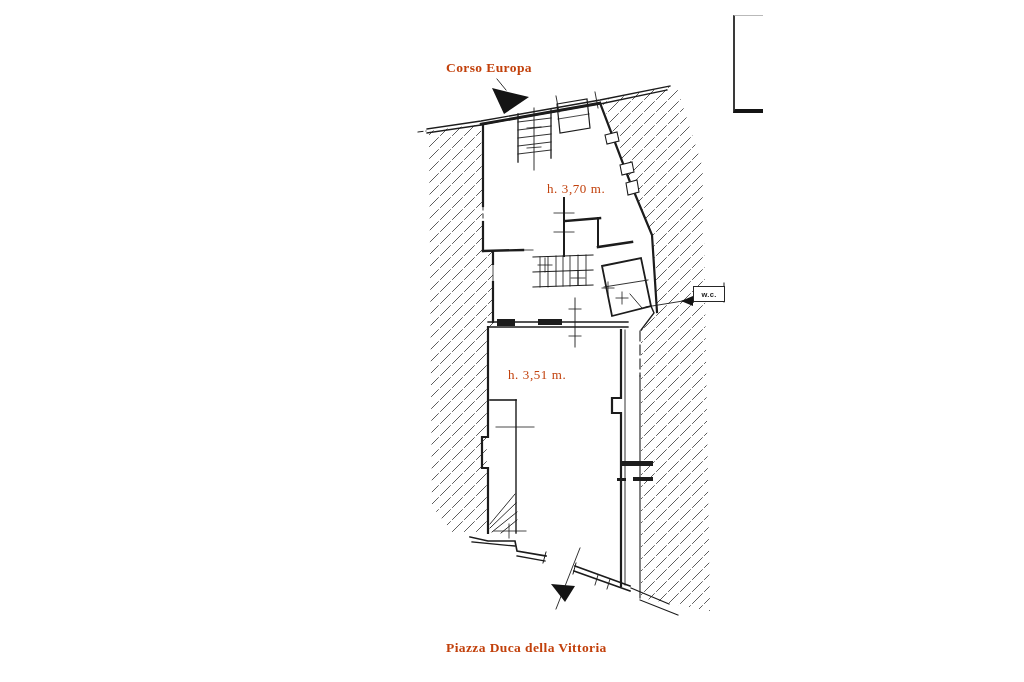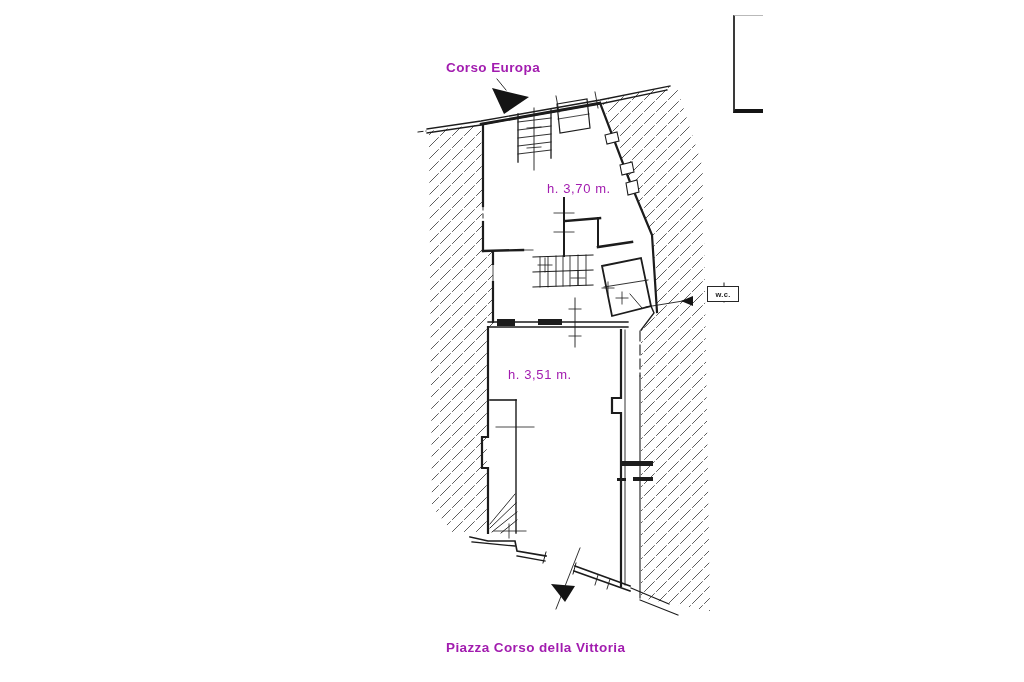--- a/index.html
+++ b/index.html
@@ -2,30 +2,30 @@
 <html><head>
 <meta charset="utf-8">
 <style>
   html,body{margin:0;padding:0;background:#ffffff;}
   #stage{
     position:relative;width:1024px;height:682px;background:#ffffff;
     overflow:hidden;font-family:"Liberation Sans", sans-serif;color:#1c1c1c;
   }
   #plan-svg{position:absolute;left:0;top:0;}
   .label{
-    position:absolute;white-space:nowrap;color:#a21caf;
-    font-family:Liberation Sans, sans-serif;
+    position:absolute;white-space:nowrap;color:#c2410c;
+    font-family:Liberation Serif, serif;
   }
   .street-label{font-size:13.5px;font-weight:bold;letter-spacing:.4px;}
   .height-label{font-size:13px;font-weight:normal;letter-spacing:.6px;}
   .wc-box{
     position:absolute;left:693px;top:286px;width:30px;height:14px;
     border:1.2px solid #262626;background:#ffffff;
     display:flex;align-items:center;justify-content:center;
-    font-size:7.5px;font-weight:bold;letter-spacing:.3px;margin-left:14px;
+    font-size:7.5px;font-weight:bold;letter-spacing:.3px;
   }
   .frame-fragment{
     position:absolute;left:733px;top:15px;width:28px;height:93px;
     border-left:2px solid #3a3a3a;border-top:1px solid #b9b9b9;
     border-bottom:4px solid #141414;background:transparent;
   }
 </style>
 </head>
 <body>
 
@@ -161,17 +161,17 @@
   <div class="label street-label" style="left:446px;top:60px;">Corso Europa</div>
 
   <div class="label height-label" style="left:509px;top:181px;padding-left:38px;">h. 3,70 m.</div>
 
   <div class="label height-label" style="left:508px;top:367px;">h. 3,51 m.</div>
 
   <div class="wc-box">
     <span>w.c.</span>
   </div>
 
-  <div class="label street-label" style="left:446px;top:640px;">Piazza Corso della Vittoria</div>
+  <div class="label street-label" style="left:446px;top:640px;">Piazza Duca della Vittoria</div>
 
   <div class="frame-fragment"></div>
 
 </div>
 
 </body></html>

